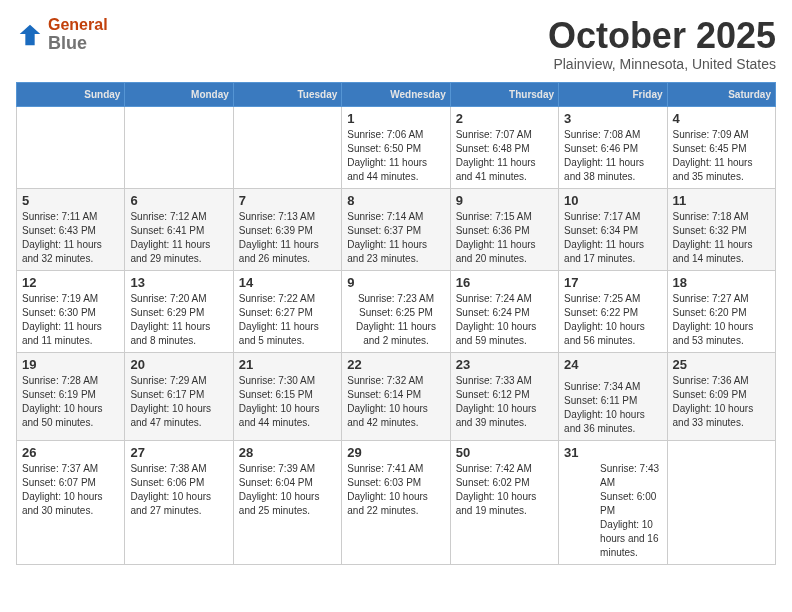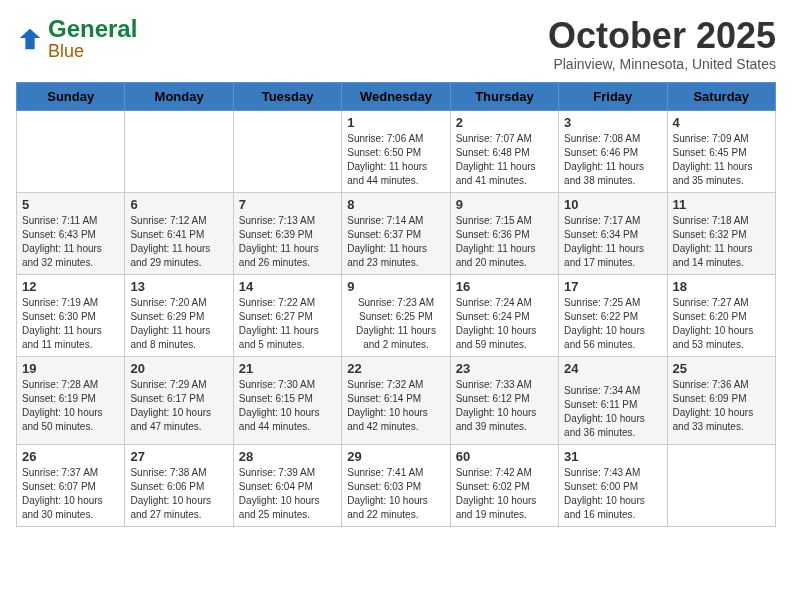--- a/index.html
+++ b/index.html
@@ -20,28 +20,28 @@
       display: flex;
       align-items: center;
       gap: 4px;
     }
     .logo-text {
       display: flex;
       flex-direction: column;
       line-height: 1.1;
     }
     .logo-general {
-      font-size: 24px;
-      font-weight: bold;
-      color: #15803d;
+      font-size: 16px;
+      font-weight: bold;
+      color: #c2410c;
     }
     .logo-blue {
       font-size: 18px;
-      font-weight: normal;
-      color: #a16207;
+      font-weight: bold;
+      color: #737373;
     }
     .logo-icon {
       width: 28px;
       height: 28px;
     }
     .title-block {
       text-align: right;
     }
     .title-month {
       font-size: 36px;
@@ -53,25 +53,25 @@
       font-size: 14px;
       color: #555;
     }
     .calendar {
       width: 100%;
       border-collapse: collapse;
       border: 1px solid #ccc;
     }
     .calendar th {
       background-color: #3a7abf;
-      color: #000000;
-      font-size: 13px;
+      color: #e5e5e5;
+      font-size: 10px;
       font-weight: bold;
       padding: 6px 4px;
-      text-align: center;
+      text-align: right;
       border: 1px solid #5595d4;
     }
     .calendar td {
       width: 14.28%;
       vertical-align: top;
       padding: 4px 5px;
       border: 1px solid #ccc;
       font-size: 10.5px;
       color: #333;
       background: #fff;
@@ -307,27 +307,27 @@
 Sunset: 6:04 PM
 Daylight: 10 hours and 25 minutes.</div>
         </td>
         <td>
           <span class="day-number">29</span>
           <div class="day-info" style="white-space: pre-line;">Sunrise: 7:41 AM
 Sunset: 6:03 PM
 Daylight: 10 hours and 22 minutes.</div>
         </td>
         <td>
-          <span class="day-number">60</span>
+          <span class="day-number">50</span>
           <div class="day-info" style="white-space: pre-line;">Sunrise: 7:42 AM
 Sunset: 6:02 PM
 Daylight: 10 hours and 19 minutes.</div>
         </td>
         <td>
           <span class="day-number">31</span>
-          <div class="day-info" style="white-space: pre-line;">Sunrise: 7:43 AM
+          <div class="day-info" style="white-space: pre-line; margin-left: 36px;">Sunrise: 7:43 AM
 Sunset: 6:00 PM
 Daylight: 10 hours and 16 minutes.</div>
         </td>
         <td class="empty-cell"></td>
       </tr>
     </tbody>
 </table>
 
 </body></html>

